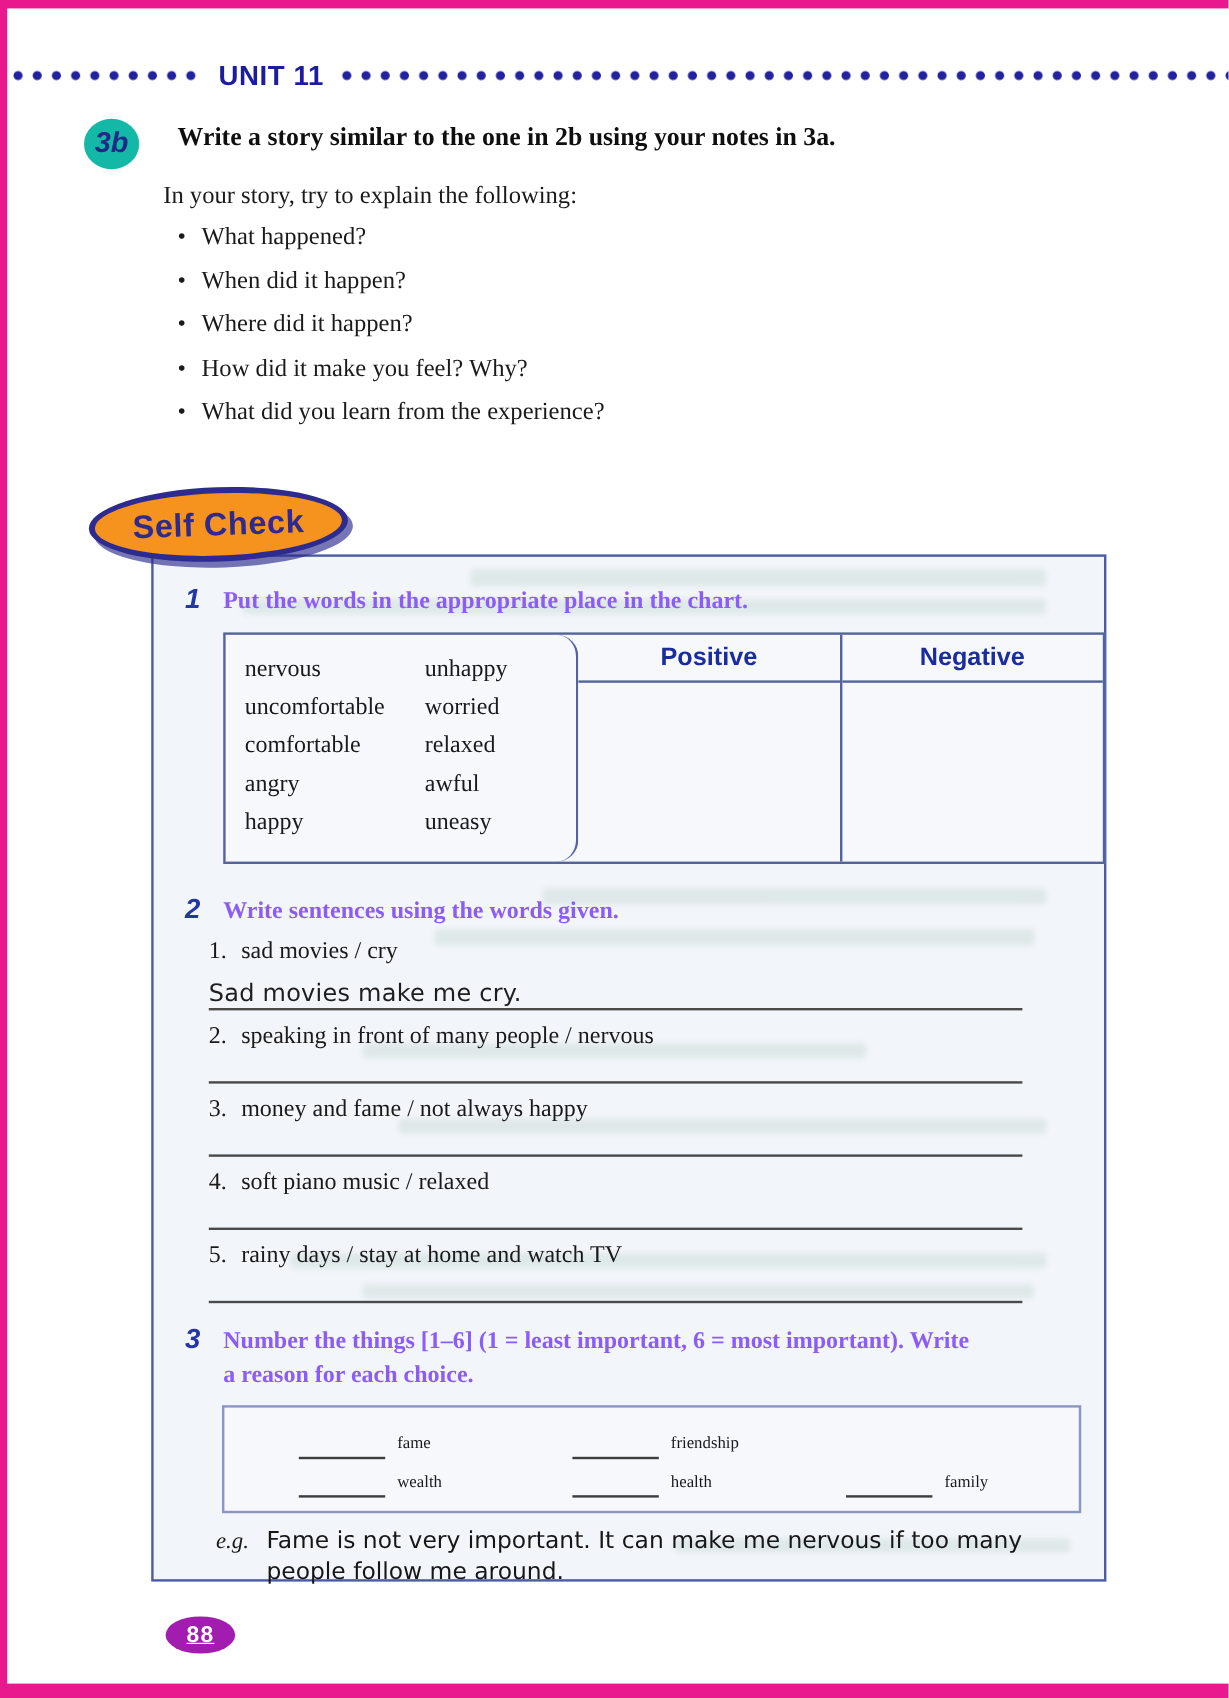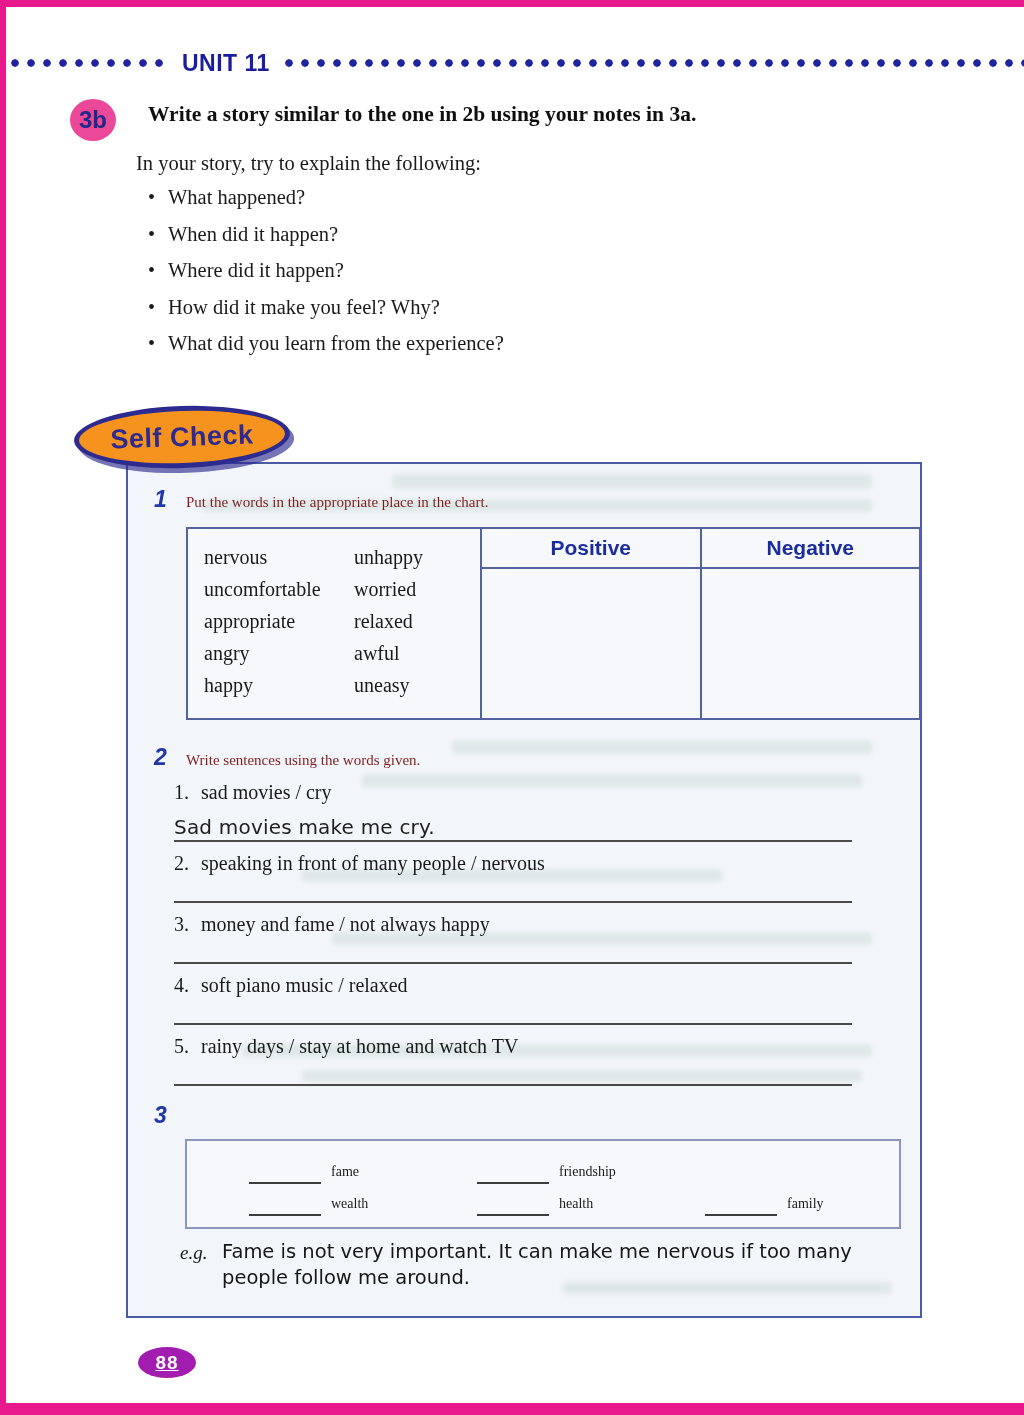--- a/index.html
+++ b/index.html
@@ -15,22 +15,22 @@
   .unit-row{position:absolute;left:10px;top:50px;right:0;height:26px;display:flex;align-items:center;}
   .dots{height:10px;background-image:radial-gradient(circle at 5px 5px,#22229e 3.4px,rgba(0,0,0,0) 4.1px);
         background-size:16px 10px;background-repeat:repeat-x;}
   .dots-left{width:158px;}
   .dots-right{flex:1;}
   .unit-label{font-family:"Liberation Sans",sans-serif;font-weight:bold;font-size:23px;
               color:#1c1c9e;margin:0 14px;letter-spacing:.5px;white-space:nowrap;}
 
   
   .badge-3b{position:absolute;left:70px;top:99px;width:46px;height:42px;border-radius:50%;
-            background:#ec4899;display:flex;align-items:center;justify-content:center;
-            font-family:"Liberation Sans",sans-serif;font-weight:bold;
+            background:#14b8a6;display:flex;align-items:center;justify-content:center;
+            font-family:"Liberation Sans",sans-serif;font-weight:bold;font-style:italic;
             font-size:24px;color:#1e2a86;}
   .title-3b{position:absolute;left:148px;top:102px;width:760px;font-weight:bold;font-size:21.5px;color:#0f0f0f;}
   .intro-3b{position:absolute;left:136px;top:152px;font-size:20.5px;}
   .bullets{position:absolute;left:148px;top:186px;}
   .bullet-row{display:flex;align-items:baseline;height:36.5px;font-size:20.5px;}
   .bullet-dot{width:20px;font-size:20px;}
 
   
   .selfcheck-badge{position:absolute;left:74px;top:406px;width:206px;height:52px;
        background:#f6921e;border:5px solid #2d2b8f;border-radius:50%;
@@ -40,27 +40,27 @@
 
   
   .panel{position:absolute;left:126px;top:462px;width:796px;height:856px;
          border:2px solid #4b5ba6;background:#f2f5fa;padding-top:22px;box-sizing:border-box;z-index:2;}
   .panel > *{position:relative;z-index:1;}
   .ghost{position:absolute;z-index:0;background:#c7d8d4;opacity:.42;filter:blur(2px);border-radius:4px;}
 
   .ex-header{display:flex;align-items:baseline;margin-left:21px;}
   .ex-num{width:23px;margin-right:14px;font-family:"Liberation Sans",sans-serif;
           font-weight:bold;font-style:italic;font-size:23px;color:#2336a6;text-align:center;}
-  .ex-title{font-weight:normal;font-size:15px;color:#7f1d1d;}
+  .ex-title{font-weight:bold;font-size:20px;color:#8b5cf6;}
 
   
   .chart{margin:14px 0 0 58px;width:735px;height:193px;border:2px solid #54639f;
          box-sizing:border-box;display:flex;background:rgba(255,255,255,.35);}
   .word-cell{width:294px;border-right:2px solid #54639f;box-sizing:border-box;
-             display:flex;padding:12px 0 0 16px;}
+             display:flex;padding:12px 0 0 16px;border-radius:18px;}
   .word-col{font-size:20px;line-height:32px;}
   .word-col1{width:150px;}
   .pn-col{flex:1;display:flex;flex-direction:column;}
   .pn-col.first{border-right:2px solid #54639f;}
   .pn-head{height:38px;border-bottom:2px solid #54639f;display:flex;align-items:center;justify-content:center;
            font-family:"Liberation Sans",sans-serif;font-weight:bold;font-size:21px;color:#1b2d9e;}
   .pn-body{flex:1;}
 
   
   .ex2-header{margin-top:24px;}
@@ -152,21 +152,21 @@
     <div class="ex-header">
       <span class="ex-num">1</span>
       <span class="ex-title">Put the words in the appropriate place in the chart.</span>
     </div>
 
     <div class="chart">
       <div class="word-cell">
         <div class="word-col word-col1">
           <div>nervous</div>
           <div>uncomfortable</div>
-          <div>appropriate</div>
+          <div>comfortable</div>
           <div>angry</div>
           <div>happy</div>
         </div>
         <div class="word-col">
           <div>unhappy</div>
           <div>worried</div>
           <div>relaxed</div>
           <div>awful</div>
           <div>uneasy</div>
         </div>
@@ -224,20 +224,21 @@
           <span class="s2-num">5.</span><span>rainy days / stay at home and watch TV</span>
         </div>
         <div class="ans empty">
           <span class="hand"></span>
         </div>
       </div>
     </div>
 
     <div class="ex-header ex3-header">
       <span class="ex-num">3</span>
+      <span class="ex-title ex3-title">Number the things [1–6] (1 = least important, 6 = most important). Write a reason for each choice.</span>
     </div>
 
     <div class="rank-box">
       <div class="rank-row">
         <div class="rank-cell">
           <span class="rank-blank"></span>
           <span class="rank-label">fame</span>
         </div>
         <div class="rank-cell">
           <span class="rank-blank"></span>

